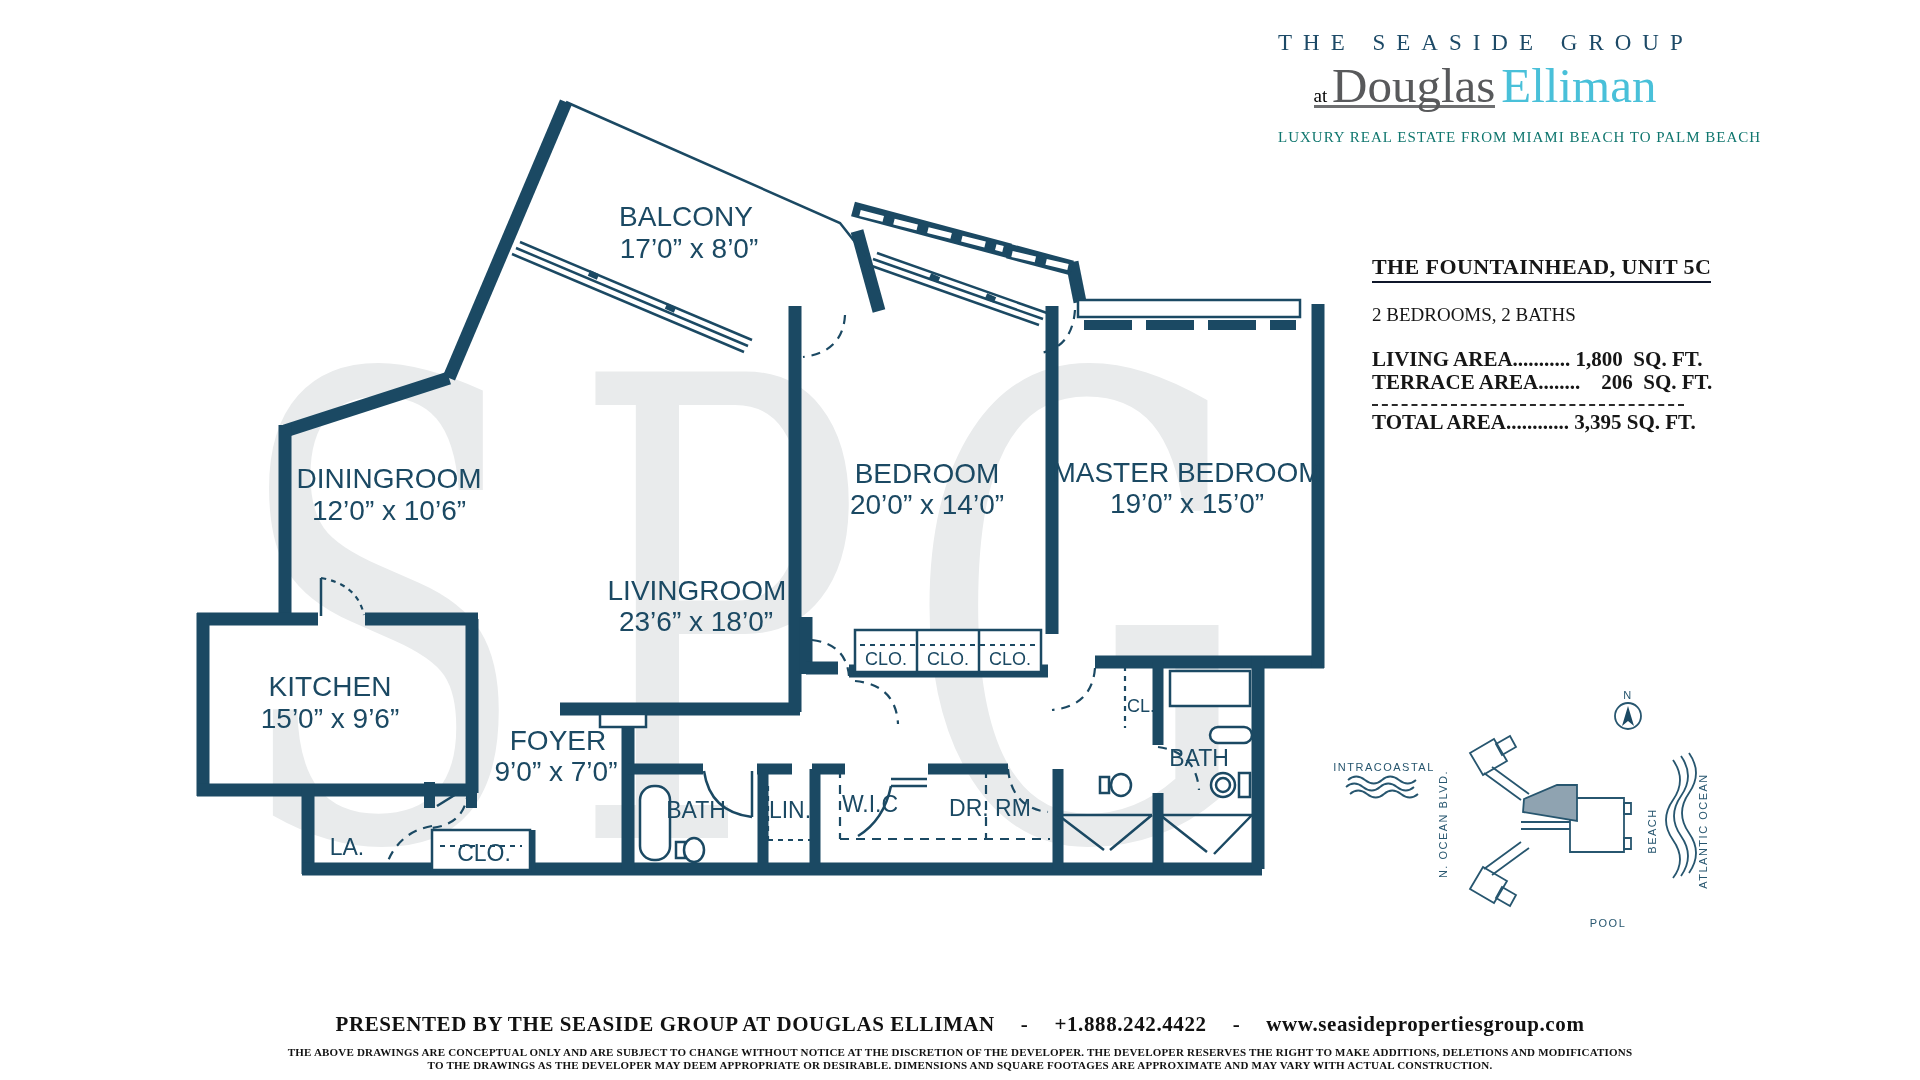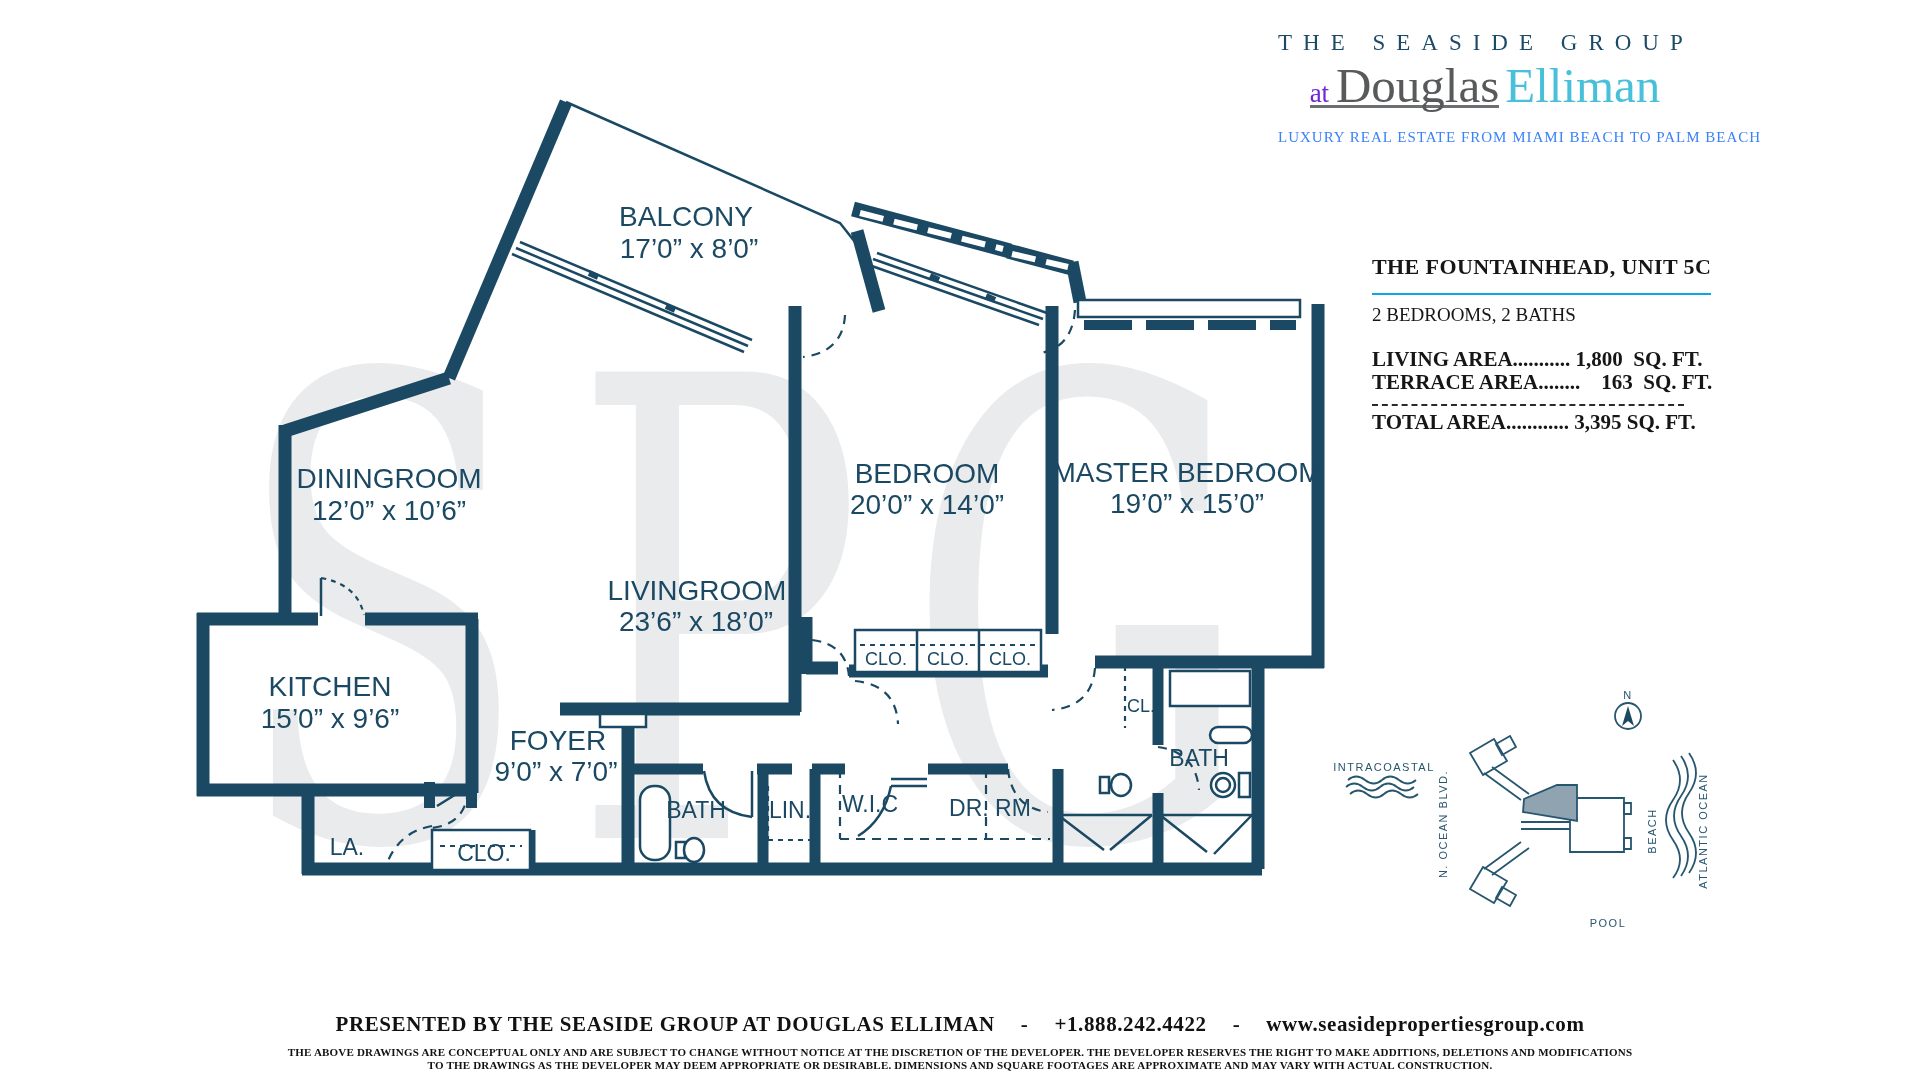--- a/index.html
+++ b/index.html
@@ -4,29 +4,29 @@
 <style>
   html,body{margin:0;padding:0;background:#ffffff;}
   body{width:1920px;height:1080px;position:relative;overflow:hidden;font-family:"Liberation Sans",sans-serif;}
   .abs{position:absolute;}
 
   
   #logo{left:1278px;top:30px;width:414px;text-align:center;}
   .logo-line1{font-family:"Liberation Serif",serif;font-size:23px;letter-spacing:11px;color:#1d4a67;white-space:nowrap;text-align:right;}
   .logo-line2{margin-top:4px;white-space:nowrap;line-height:52px;}
   .logo-underlined{border-bottom:3px solid #6e6f71;padding-bottom:0px;}
-  .logo-at{font-family:"Liberation Serif",serif;font-size:27px;color:#6d28d9;}
+  .logo-at{font-family:"Liberation Serif",serif;font-size:19px;color:#000000;}
   .logo-douglas{font-family:"Liberation Serif",serif;font-size:49px;color:#58595b;}
   .logo-elliman{font-family:"Liberation Serif",serif;font-size:49px;color:#49c0d9;margin-left:6px;}
-  .logo-tagline{margin-top:6px;font-family:"Liberation Serif",serif;font-size:15px;letter-spacing:1px;color:#3b82f6;white-space:nowrap;}
+  .logo-tagline{margin-top:6px;font-family:"Liberation Serif",serif;font-size:15px;letter-spacing:1px;color:#0f766e;white-space:nowrap;}
 
   
   #unitinfo{left:1372px;top:254px;width:330px;color:#161616;font-family:"Liberation Serif",serif;}
   .ui-title{font-size:22px;font-weight:bold;letter-spacing:.4px;margin-bottom:24px;white-space:nowrap;}
-  .ui-title span{border-bottom:2px solid #0ea5e9;padding-bottom:14px;}
+  .ui-title span{border-bottom:2px solid #0f172a;padding-bottom:2px;}
   .ui-sub{font-size:19px;font-weight:normal;margin-bottom:22px;white-space:pre;}
   .ui-line{font-size:21px;font-weight:bold;line-height:23px;white-space:pre;}
   .ui-dash{width:312px;border-top:2px dashed #2a2a2a;margin:10px 0 5px 0;}
 
   
   #footer{left:0;top:1012px;width:1920px;text-align:center;color:#111;}
   .f-line1{font-family:"Liberation Serif",serif;font-size:21px;font-weight:bold;letter-spacing:.6px;white-space:nowrap;}
   .f-sep{margin:0 26px;}
   .f-disc{font-family:"Liberation Serif",serif;font-size:11px;font-weight:bold;line-height:13px;letter-spacing:.2px;}
   .f-disc.first{margin-top:9px;font-family:Liberation Serif, serif;}
@@ -230,21 +230,21 @@
   <div class="logo-line2">
     <span class="logo-underlined"><span class="logo-at">at </span><span class="logo-douglas">Douglas</span></span><span class="logo-elliman">Elliman</span>
   </div>
   <div class="logo-tagline">LUXURY REAL ESTATE FROM MIAMI BEACH TO PALM BEACH</div>
 </div>
 
 <div id="unitinfo" class="abs">
   <div class="ui-title"><span>THE FOUNTAINHEAD, UNIT 5C</span></div>
   <div class="ui-sub">2 BEDROOMS, 2 BATHS</div>
   <div class="ui-line">LIVING AREA........... 1,800  SQ. FT.</div>
-  <div class="ui-line">TERRACE AREA........    163  SQ. FT.</div>
+  <div class="ui-line">TERRACE AREA........    206  SQ. FT.</div>
   <div class="ui-dash"></div>
   <div class="ui-line">TOTAL AREA............ 3,395 SQ. FT.</div>
 </div>
 
 <div id="footer" class="abs">
   <div class="f-line1">
     <span>PRESENTED BY THE SEASIDE GROUP AT DOUGLAS ELLIMAN</span><span class="f-sep">-</span><span>+1.888.242.4422</span><span class="f-sep">-</span><span>www.seasidepropertiesgroup.com</span>
   </div>
   <div class="f-disc first">THE ABOVE DRAWINGS ARE CONCEPTUAL ONLY AND ARE SUBJECT TO CHANGE WITHOUT NOTICE AT THE DISCRETION OF THE DEVELOPER. THE DEVELOPER RESERVES THE RIGHT TO MAKE ADDITIONS, DELETIONS AND MODIFICATIONS</div>
   <div class="f-disc">TO THE DRAWINGS AS THE DEVELOPER MAY DEEM APPROPRIATE OR DESIRABLE. DIMENSIONS AND SQUARE FOOTAGES ARE APPROXIMATE AND MAY VARY WITH ACTUAL CONSTRUCTION.</div>

